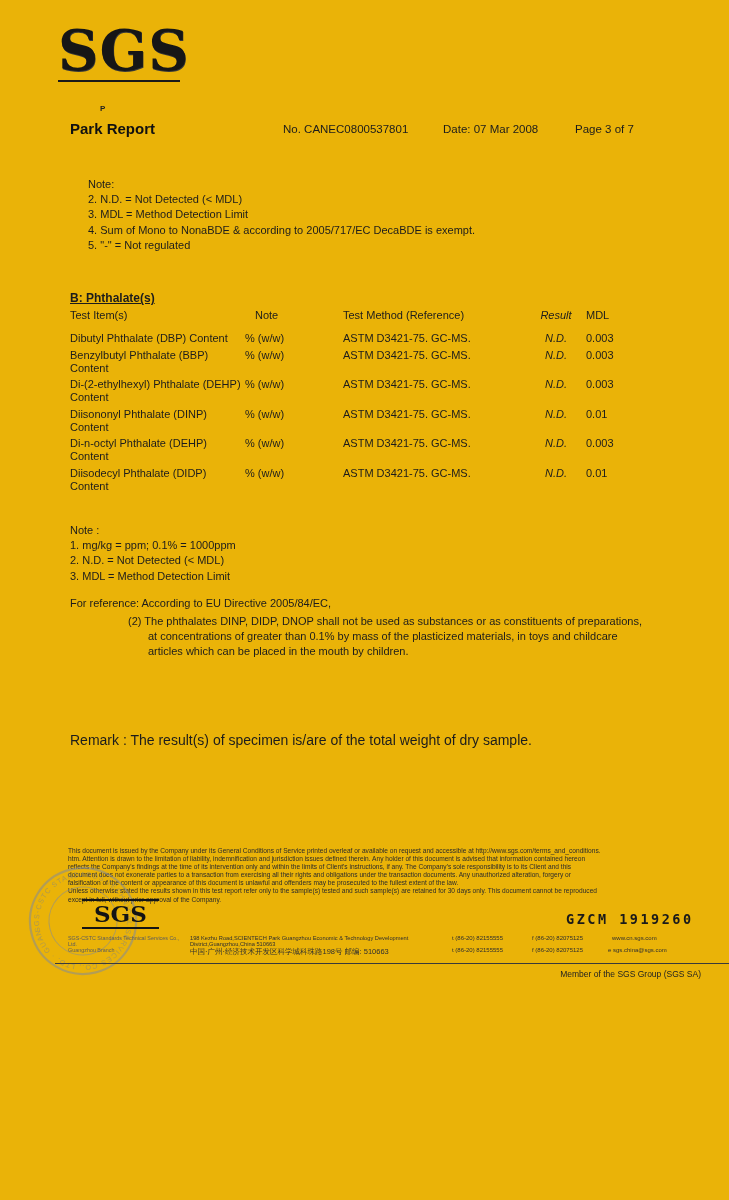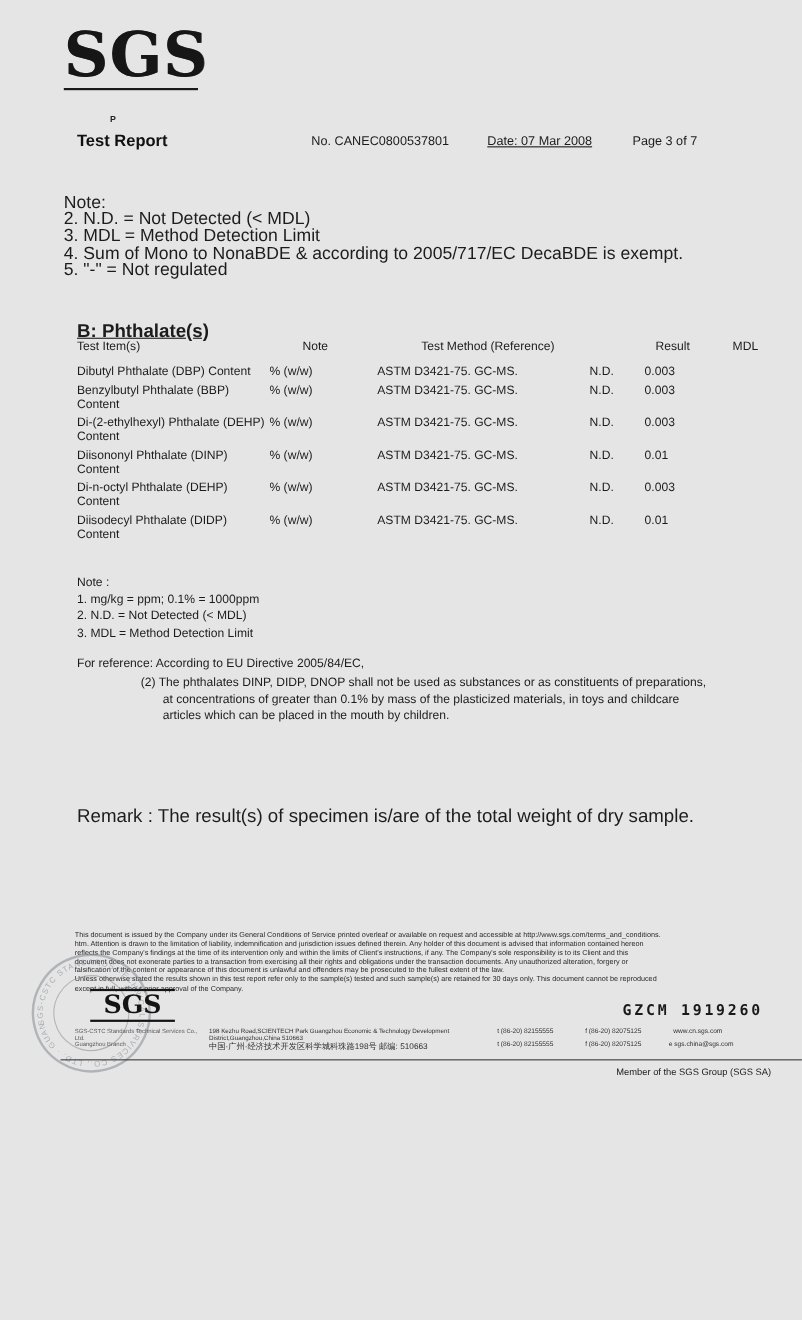--- a/index.html
+++ b/index.html
@@ -1,59 +1,59 @@
 <!DOCTYPE html>
 <html><head>
 <meta charset="utf-8">
 <style>
   * { margin:0; padding:0; box-sizing:border-box; }
   html,body { background:#ffffff; }
   .page {
     position:relative; width:729px; height:1200px; margin:0 auto;
-    background:#e5e5e5; overflow:hidden;
+    background:#eab308; overflow:hidden;
     font-family:"Liberation Sans", sans-serif; color:#1c1c1c;
   }
 
   
   .logo {
     position:absolute; left:58px; top:24px; width:122px;
     border-bottom:2px solid #1a1a1a; padding-bottom:3px;
   }
   .logo-text {
     font-family:"DejaVu Serif", serif; font-weight:bold; font-size:56px;
     line-height:0.95; color:#161616; letter-spacing:1px;
     text-shadow:0.5px 0.5px 0 #3a3a3a;
   }
   .logo-mark { position:absolute; left:100px; top:104px; font-size:8px; font-weight:bold; color:#222; }
 
   .hdr-title { position:absolute; left:70px; top:120px; font-size:15px; font-weight:bold; color:#111; }
   .hdr-no    { position:absolute; left:283px; top:123px; font-size:11.5px; }
-  .hdr-date  { position:absolute; left:443px; top:123px; font-size:11.5px;text-decoration:underline; }
+  .hdr-date  { position:absolute; left:443px; top:123px; font-size:11.5px; }
   .hdr-page  { position:absolute; left:575px; top:123px; font-size:11.5px; }
 
   
-  .note1 { position:absolute; left:58px; top:177px; font-size:16px; line-height:15.2px; }
-  .secb  { position:absolute; left:70px; top:291px; font-size:17px; font-weight:bold; text-decoration:underline; }
+  .note1 { position:absolute; left:88px; top:177px; font-size:11px; line-height:15.2px; }
+  .secb  { position:absolute; left:70px; top:291px; font-size:12px; font-weight:bold; text-decoration:underline; }
 
   
   .tbl { position:absolute; left:70px; top:309px; width:576px; font-size:11px; }
   .trow { display:grid; grid-template-columns:175px 98px 193px 40px 70px; line-height:13px; margin-bottom:3.5px; }
-  .thead { margin-bottom:10px;gap:20px; }
+  .thead { margin-bottom:10px; }
   .thead .unit { padding-left:10px; }
-  .c.result { text-align:left; }
+  .c.result { text-align:center;font-style:italic; }
   .c.mdl { padding-left:10px; }
 
   .note2 { position:absolute; left:70px; top:523px; font-size:11px; line-height:15.2px; }
 
   
   .ref-intro { position:absolute; left:70px; top:597px; font-size:11px; }
   .ref-items { position:absolute; left:128px; top:614px; width:516px; font-size:11px; line-height:15.2px; }
   .ref-item  { padding-left:20px; text-indent:-20px; margin-bottom:1px; }
 
-  .remark { position:absolute; left:70px; top:732px; font-size:17px; }
+  .remark { position:absolute; left:70px; top:732px; font-size:14px; }
 
   
   .legal { position:absolute; left:68px; top:847px; width:614px; font-size:6.6px; line-height:8.1px; color:#2b2b2b; }
   .legal div { white-space:nowrap; overflow:hidden; }
 
   .stamp { position:absolute; left:20px; top:858px; opacity:0.55; transform:rotate(-14deg); }
 
   .footer-logo {
     position:absolute; left:82px; top:899px;
     border-top:2px solid #141414; border-bottom:2px solid #141414;
@@ -86,21 +86,21 @@
 </head>
 <body>
 
 <div class="page">
 
   <div class="logo">
     <div class="logo-text">SGS</div>
   </div>
   <div class="logo-mark">P</div>
 
-  <div class="hdr-title">Test Report</div>
+  <div class="hdr-title">Park Report</div>
   <div class="hdr-no">No. CANEC0800537801</div>
   <div class="hdr-date">Date: 07 Mar 2008</div>
   <div class="hdr-page">Page 3 of 7</div>
 
   <div class="note1">
     <div>Note:</div>
     <div>2. N.D. = Not Detected (&lt; MDL)</div>
     <div>3. MDL = Method Detection Limit</div>
     <div>4. Sum of Mono to NonaBDE &amp; according to 2005/717/EC DecaBDE is exempt.</div>
     <div>5. "-" = Not regulated</div>

